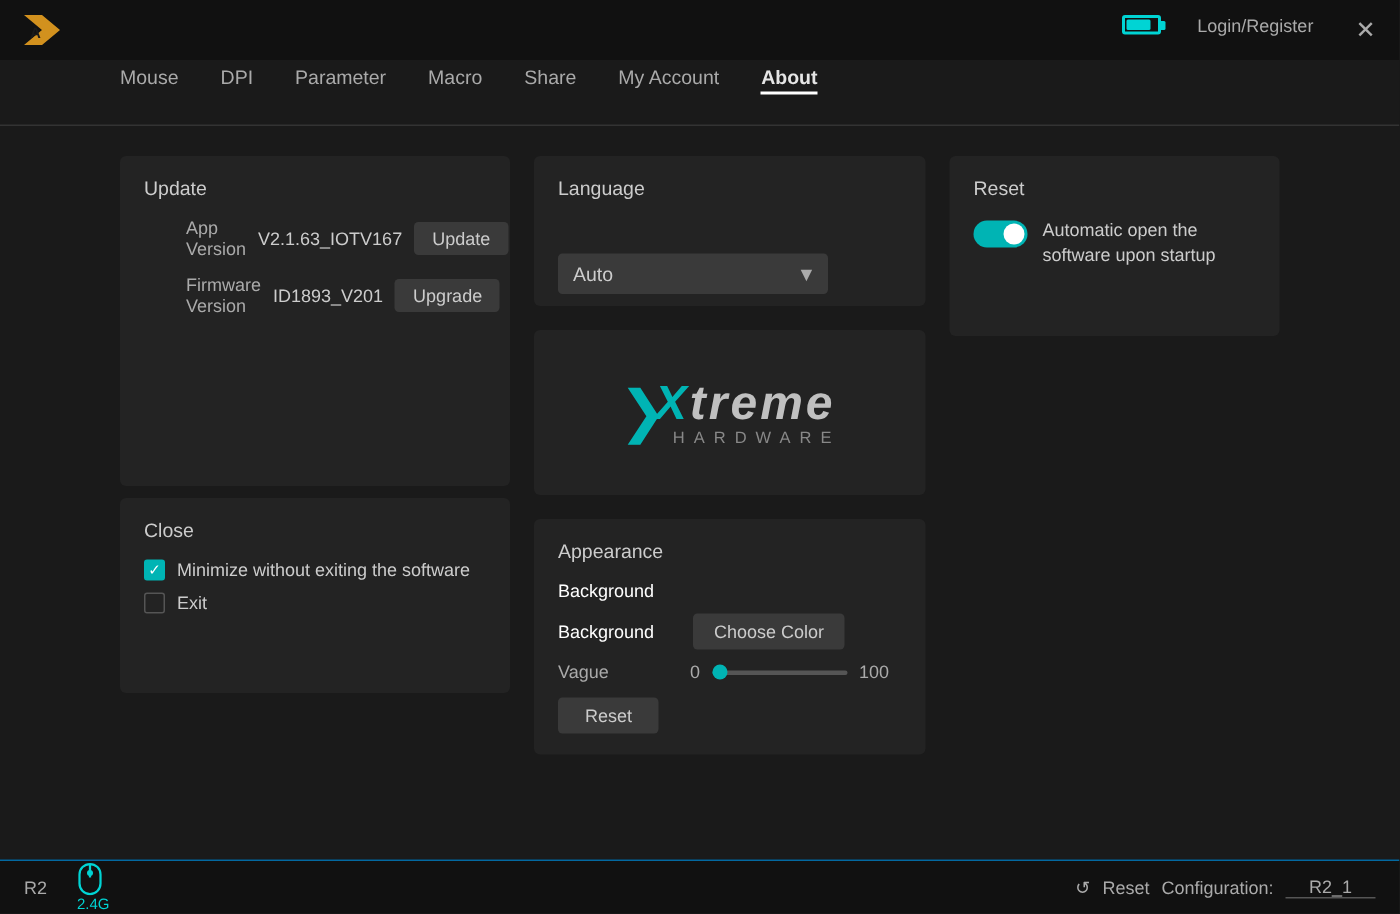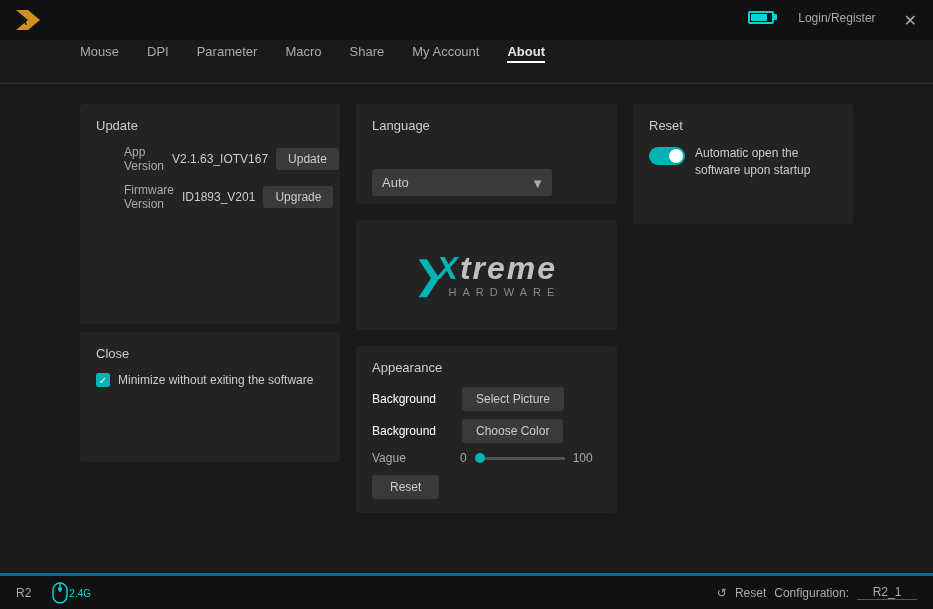--- a/index.html
+++ b/index.html
@@ -358,29 +358,30 @@
       height: 36px;
       background: #111;
       position: absolute;
       bottom: 0;
       left: 0;
       right: 0;
       display: flex;
       align-items: center;
       padding: 0 16px;
       gap: 20px;
-      border-top: 3px solid #0369a1;
+      border-top: 1px solid #0369a1;
     }
     .status-r2 {
       color: #aaa;
       font-size: 12px;
     }
     .mouse-icon-container {
       display: flex;
-      align-items: center;
+      flex-direction: column;
+      align-items: flex-start;
     }
     .mouse-svg {
       width: 18px;
       height: 22px;
     }
     .wifi-label {
       color: #00d4d4;
       font-size: 10px;
       margin-top: 1px;
     }
@@ -488,20 +489,24 @@
         <span class="version-value">ID1893_V201</span>
         <button class="action-btn">Upgrade</button>
       </div>
     </div>
 
     <div class="panel close-panel">
       <div class="panel-title">Close</div>
       <div class="checkbox-row">
         <div class="checkbox-custom checked"></div>
         <span class="checkbox-label">Minimize without exiting the software</span>
+      </div>
+      <div class="checkbox-row">
+        <div class="checkbox-custom"></div>
+        <span class="checkbox-label">Exit</span>
       </div>
     </div>
   </div>
 
   <div class="middle-col">
 
     <div class="lang-panel">
       <div class="panel-title">Language</div>
       <div class="select-wrapper">
         <select class="lang-select">
@@ -527,21 +532,20 @@
             <div class="hardware-text">HARDWARE</div>
           </div>
         </div>
       </div>
     </div>
 
     <div class="appearance-panel">
       <div class="panel-title">Appearance</div>
       <div class="appearance-row">
         <span class="appearance-label">Background</span>
-        <button class="appearance-btn">Select Picture</button>
       </div>
       <div class="appearance-row">
         <span class="appearance-label">Background</span>
         <button class="appearance-btn">Choose Color</button>
       </div>
       <div class="vague-row">
         <span class="vague-label">Vague</span>
         <span class="vague-value">0</span>
         <input type="range" class="vague-slider" min="0" max="100" value="0" style="">
         <span class="vague-value">100</span>

